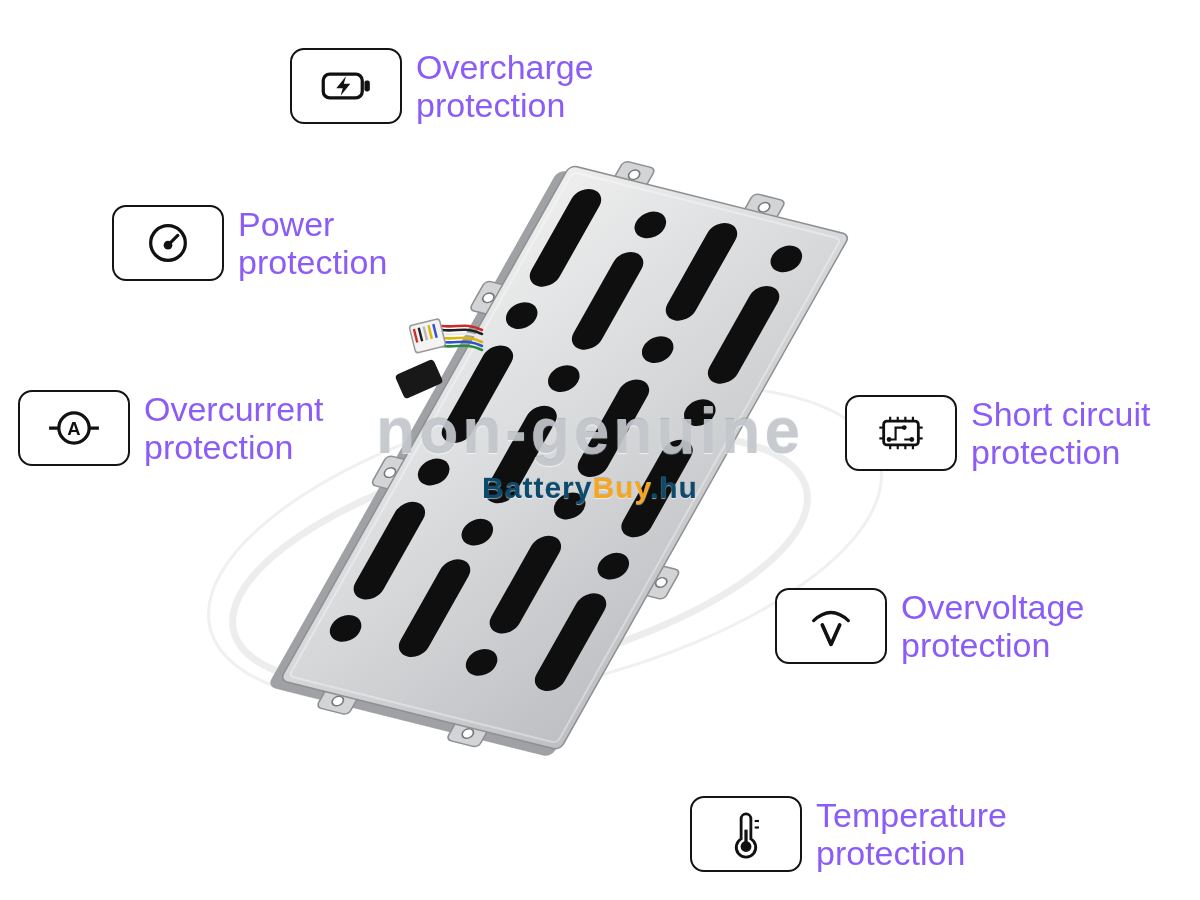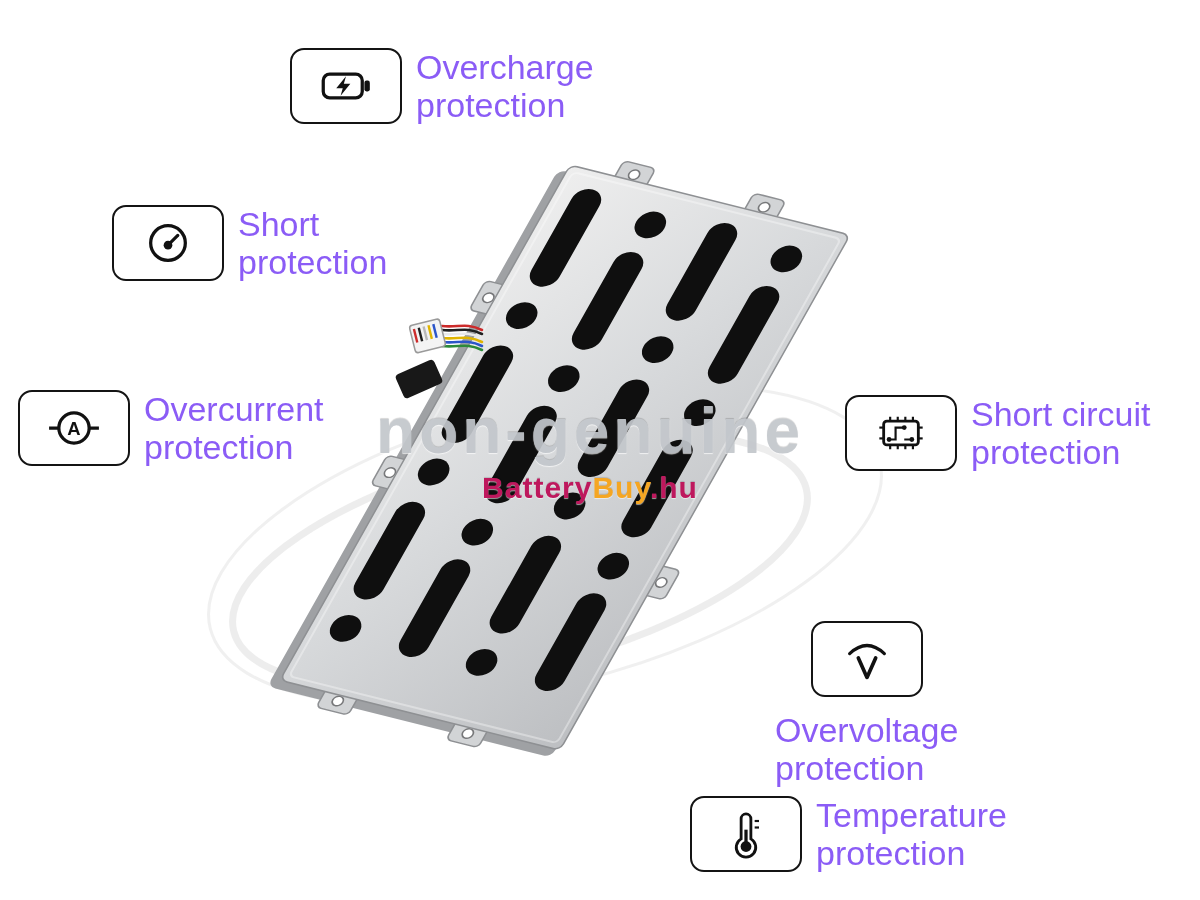--- a/index.html
+++ b/index.html
@@ -15,36 +15,36 @@
   }
   .watermark .wm-main{
     font-size:64px;font-weight:700;letter-spacing:4px;color:#c3c7cc;opacity:.92;
     text-shadow:0 1px 1px rgba(255,255,255,.75), 0 -1px 1px rgba(0,0,0,.18);
     line-height:1.05;
   }
   .watermark .wm-brand{
     font-size:30px;font-weight:700;letter-spacing:1px;margin-top:6px;
     text-shadow:0 1px 1px rgba(255,255,255,.6), 0 -1px 1px rgba(0,0,0,.15);
   }
-  .wm-brand .b1,.wm-brand .b3{color:#be185d;}
+  .wm-brand .b1,.wm-brand .b3{color:#0c4a6e;}
   .wm-brand .b2{color:#f5a623;}
   
   .feature{position:absolute;display:flex;align-items:center;gap:14px;z-index:2;}
   .icon-box{
     width:112px;height:76px;box-sizing:border-box;background:#fff;flex:0 0 auto;
     border:2.5px solid #141414;border-radius:14px;
     display:flex;align-items:center;justify-content:center;
   }
   .icon-box svg{display:block;}
   .label{font-size:34px;font-weight:400;color:#8b5cf6;line-height:1.13;white-space:nowrap;}
   .f-overcharge{left:290px;top:48px;}
   .f-power{left:112px;top:205px;}
   .f-overcurrent{left:18px;top:390px;}
   .f-short-circuit{left:845px;top:395px;}
-  .f-overvoltage{left:775px;top:621px;flex-direction:column;}
+  .f-overvoltage{left:775px;top:588px;}
   .f-temperature{left:690px;top:760px;margin-top:36px;}
 </style>
 </head>
 <body>
 
 <div class="stage">
 
   <div class="photo-layer">
     <svg width="1200" height="900" viewBox="0 0 1200 900">
       <defs>
@@ -164,21 +164,21 @@
 
   <div class="feature f-power">
     <div class="icon-box">
       <svg width="52" height="52" viewBox="0 0 48 48">
         <circle cx="24" cy="24" r="16" fill="none" stroke="#111" stroke-width="3"></circle>
         <line x1="24" y1="26" x2="33" y2="17" stroke="#111" stroke-width="3" stroke-linecap="round"></line>
         <circle cx="24" cy="26" r="4" fill="#111"></circle>
       </svg>
     </div>
     <div class="label">
-      <span>Short</span><br>
+      <span>Power</span><br>
       <span>protection</span>
     </div>
   </div>
 
   <div class="feature f-overcurrent">
     <div class="icon-box">
       <svg width="52" height="52" viewBox="0 0 48 48">
         <line x1="1" y1="24" x2="47" y2="24" stroke="#111" stroke-width="3"></line>
         <circle cx="24" cy="24" r="14" fill="#ffffff" stroke="#111" stroke-width="3"></circle>
         <text x="24" y="30" font-size="17" font-weight="bold" text-anchor="middle" fill="#111" font-family="Liberation Sans, sans-serif">A</text>

